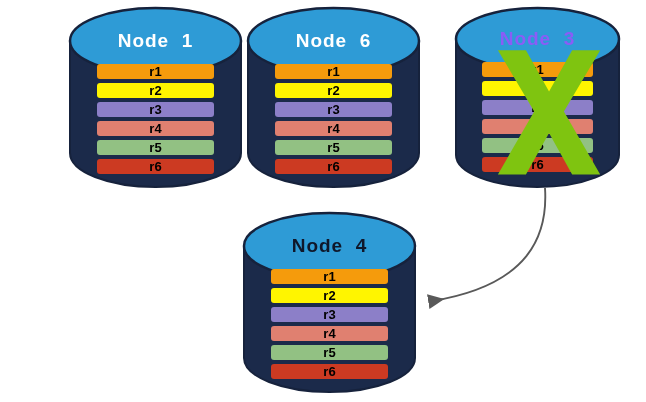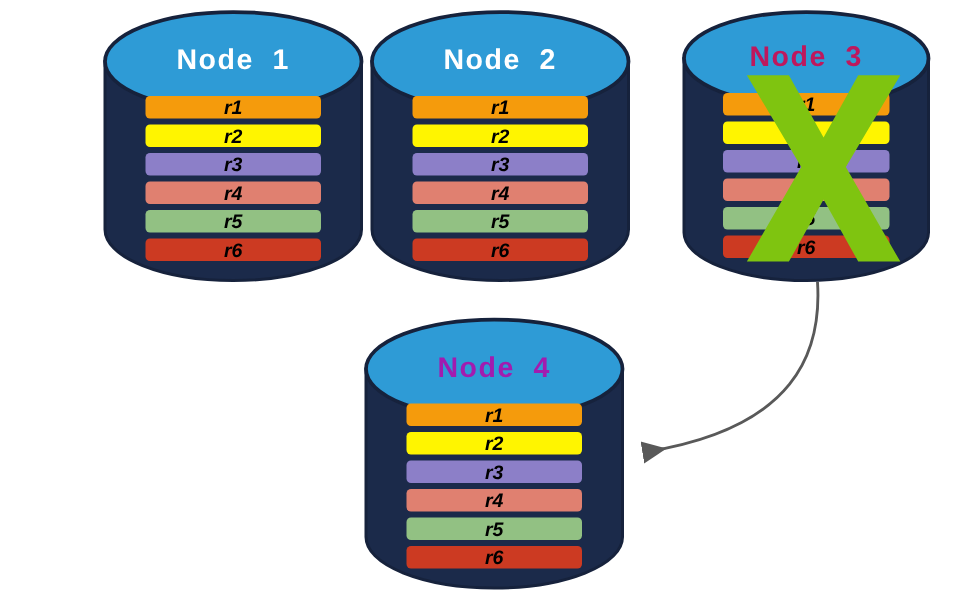--- a/index.html
+++ b/index.html
@@ -50,21 +50,20 @@
     border-radius: 3px;
     color: #000000;
     font-weight: bold;
     text-align: left;
     font-family: "Liberation Sans", sans-serif;
     box-sizing: border-box;
     display: flex;
     align-items: center;
     justify-content: center;
     line-height: 1;
-    font-style: italic;
   }
   .xmark {
     position: absolute;
     pointer-events: none;
   }
   .arrow-layer {
     position: absolute;
     left: 0; top: 0;
     width: 646px;
     height: 402px;
@@ -100,21 +99,21 @@
         <div class="row-bar" style="background: rgb(204, 58, 34); height: 15px; margin-bottom: 0px; font-size: 13px; color: rgb(0, 0, 0);">
           <span>r6</span>
         </div>
       </div>
     </div>
     <div class="node" style="left: 247px; top: 7px; width: 173px; height: 180px;">
       <svg class="node-svg" width="173" height="180" viewBox="0 0 173 180">
         <path d="M 1 34 L 1 146 A 85.5 34 0 0 0 172 146 L 172 34 Z" fill="#1B2A4A" stroke="#16223C" stroke-width="2"></path>
         <ellipse cx="86.5" cy="34" rx="85.5" ry="33" fill="#2E9BD6" stroke="#16223C" stroke-width="2.5"></ellipse>
       </svg>
-      <div class="node-label" style="top: 23px; font-size: 19px; color: rgb(255, 255, 255);">Node  2</div>
+      <div class="node-label" style="top: 23px; font-size: 19px; color: rgb(255, 255, 255);">Node  6</div>
       <div class="rows" style="left: 28px; width: 117px; top: 57px;">
         <div class="row-bar" style="background: rgb(245, 155, 12); height: 15px; margin-bottom: 4px; font-size: 13px; color: rgb(0, 0, 0);">
           <span>r1</span>
         </div>
         <div class="row-bar" style="background: rgb(255, 245, 0); height: 15px; margin-bottom: 4px; font-size: 13px; color: rgb(0, 0, 0);">
           <span>r2</span>
         </div>
         <div class="row-bar" style="background: rgb(140, 127, 200); height: 15px; margin-bottom: 4px; font-size: 13px; color: rgb(0, 0, 0);">
           <span>r3</span>
         </div>
@@ -127,21 +126,21 @@
         <div class="row-bar" style="background: rgb(204, 58, 34); height: 15px; margin-bottom: 0px; font-size: 13px; color: rgb(0, 0, 0);">
           <span>r6</span>
         </div>
       </div>
     </div>
     <div class="node" style="left: 455px; top: 7px; width: 165px; height: 180px;">
       <svg class="node-svg" width="165" height="180" viewBox="0 0 165 180">
         <path d="M 1 32 L 1 148 A 81.5 32 0 0 0 164 148 L 164 32 Z" fill="#1B2A4A" stroke="#16223C" stroke-width="2"></path>
         <ellipse cx="82.5" cy="32" rx="81.5" ry="31" fill="#2E9BD6" stroke="#16223C" stroke-width="2.5"></ellipse>
       </svg>
-      <div class="node-label" style="top: 21px; font-size: 19px; color: #be185d;">Node  3</div>
+      <div class="node-label" style="top: 21px; font-size: 19px; color: #8b5cf6;">Node  3</div>
       <div class="rows" style="left: 27px; width: 111px; top: 55px;">
         <div class="row-bar" style="background: rgb(245, 155, 12); height: 15px; margin-bottom: 4px; font-size: 13px; color: rgb(0, 0, 0);">
           <span>r1</span>
         </div>
         <div class="row-bar" style="background: rgb(255, 245, 0); height: 15px; margin-bottom: 4px; font-size: 13px; color: rgb(0, 0, 0);">
           <span>r2</span>
         </div>
         <div class="row-bar" style="background: rgb(140, 127, 200); height: 15px; margin-bottom: 4px; font-size: 13px; color: rgb(0, 0, 0);">
           <span>r3</span>
         </div>
@@ -157,21 +156,21 @@
       </div>
       <svg class="xmark" width="165" height="180" viewBox="0 0 100 100" preserveAspectRatio="none" style="left: 0px; top: 0px;">
         <path d="M 26 24 L 43 24 L 57 47 L 71 24 L 88 24 L 66 58 L 88 93 L 71 93 L 57 70 L 43 93 L 26 93 L 48 58 Z" fill="#7FC410"></path>
       </svg>
     </div>
     <div class="node" style="left: 243px; top: 212px; width: 173px; height: 180px;">
       <svg class="node-svg" width="173" height="180" viewBox="0 0 173 180">
         <path d="M 1 34 L 1 146 A 85.5 34 0 0 0 172 146 L 172 34 Z" fill="#1B2A4A" stroke="#16223C" stroke-width="2"></path>
         <ellipse cx="86.5" cy="34" rx="85.5" ry="33" fill="#2E9BD6" stroke="#16223C" stroke-width="2.5"></ellipse>
       </svg>
-      <div class="node-label" style="top: 23px; font-size: 19px; color: #a21caf;">Node  4</div>
+      <div class="node-label" style="top: 23px; font-size: 19px; color: #0f172a;">Node  4</div>
       <div class="rows" style="left: 28px; width: 117px; top: 57px;">
         <div class="row-bar" style="background: rgb(245, 155, 12); height: 15px; margin-bottom: 4px; font-size: 13px; color: rgb(0, 0, 0);">
           <span>r1</span>
         </div>
         <div class="row-bar" style="background: rgb(255, 245, 0); height: 15px; margin-bottom: 4px; font-size: 13px; color: rgb(0, 0, 0);">
           <span>r2</span>
         </div>
         <div class="row-bar" style="background: rgb(140, 127, 200); height: 15px; margin-bottom: 4px; font-size: 13px; color: rgb(0, 0, 0);">
           <span>r3</span>
         </div>

